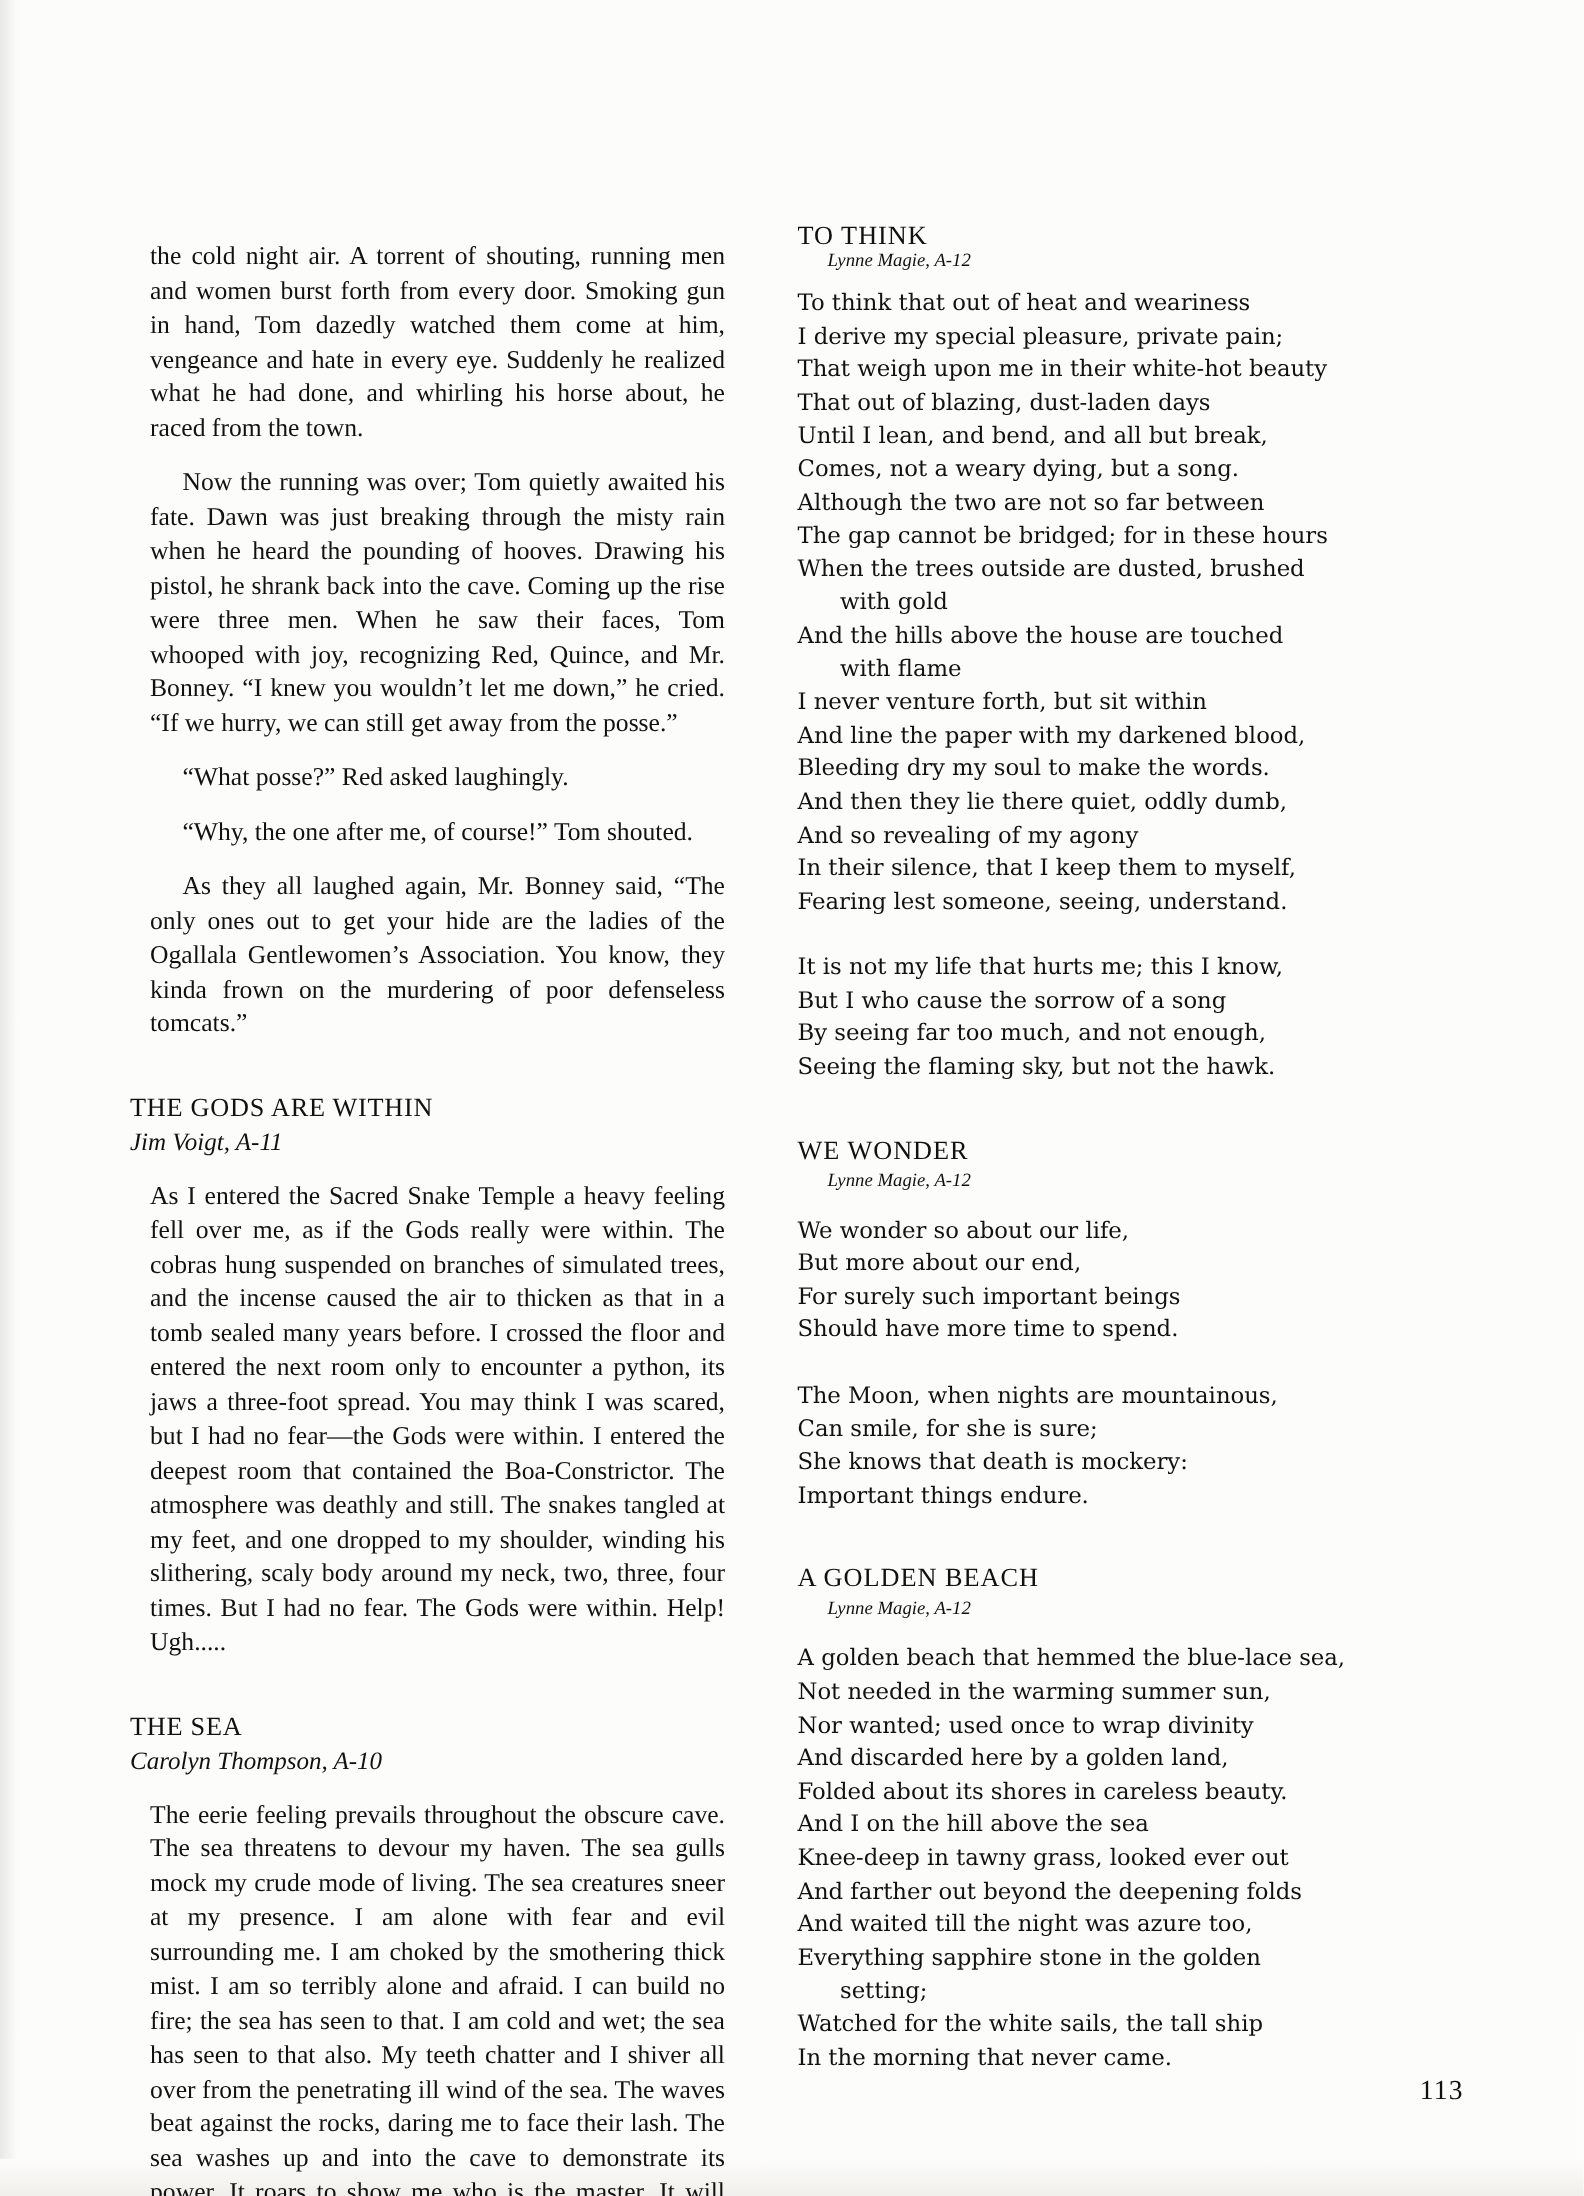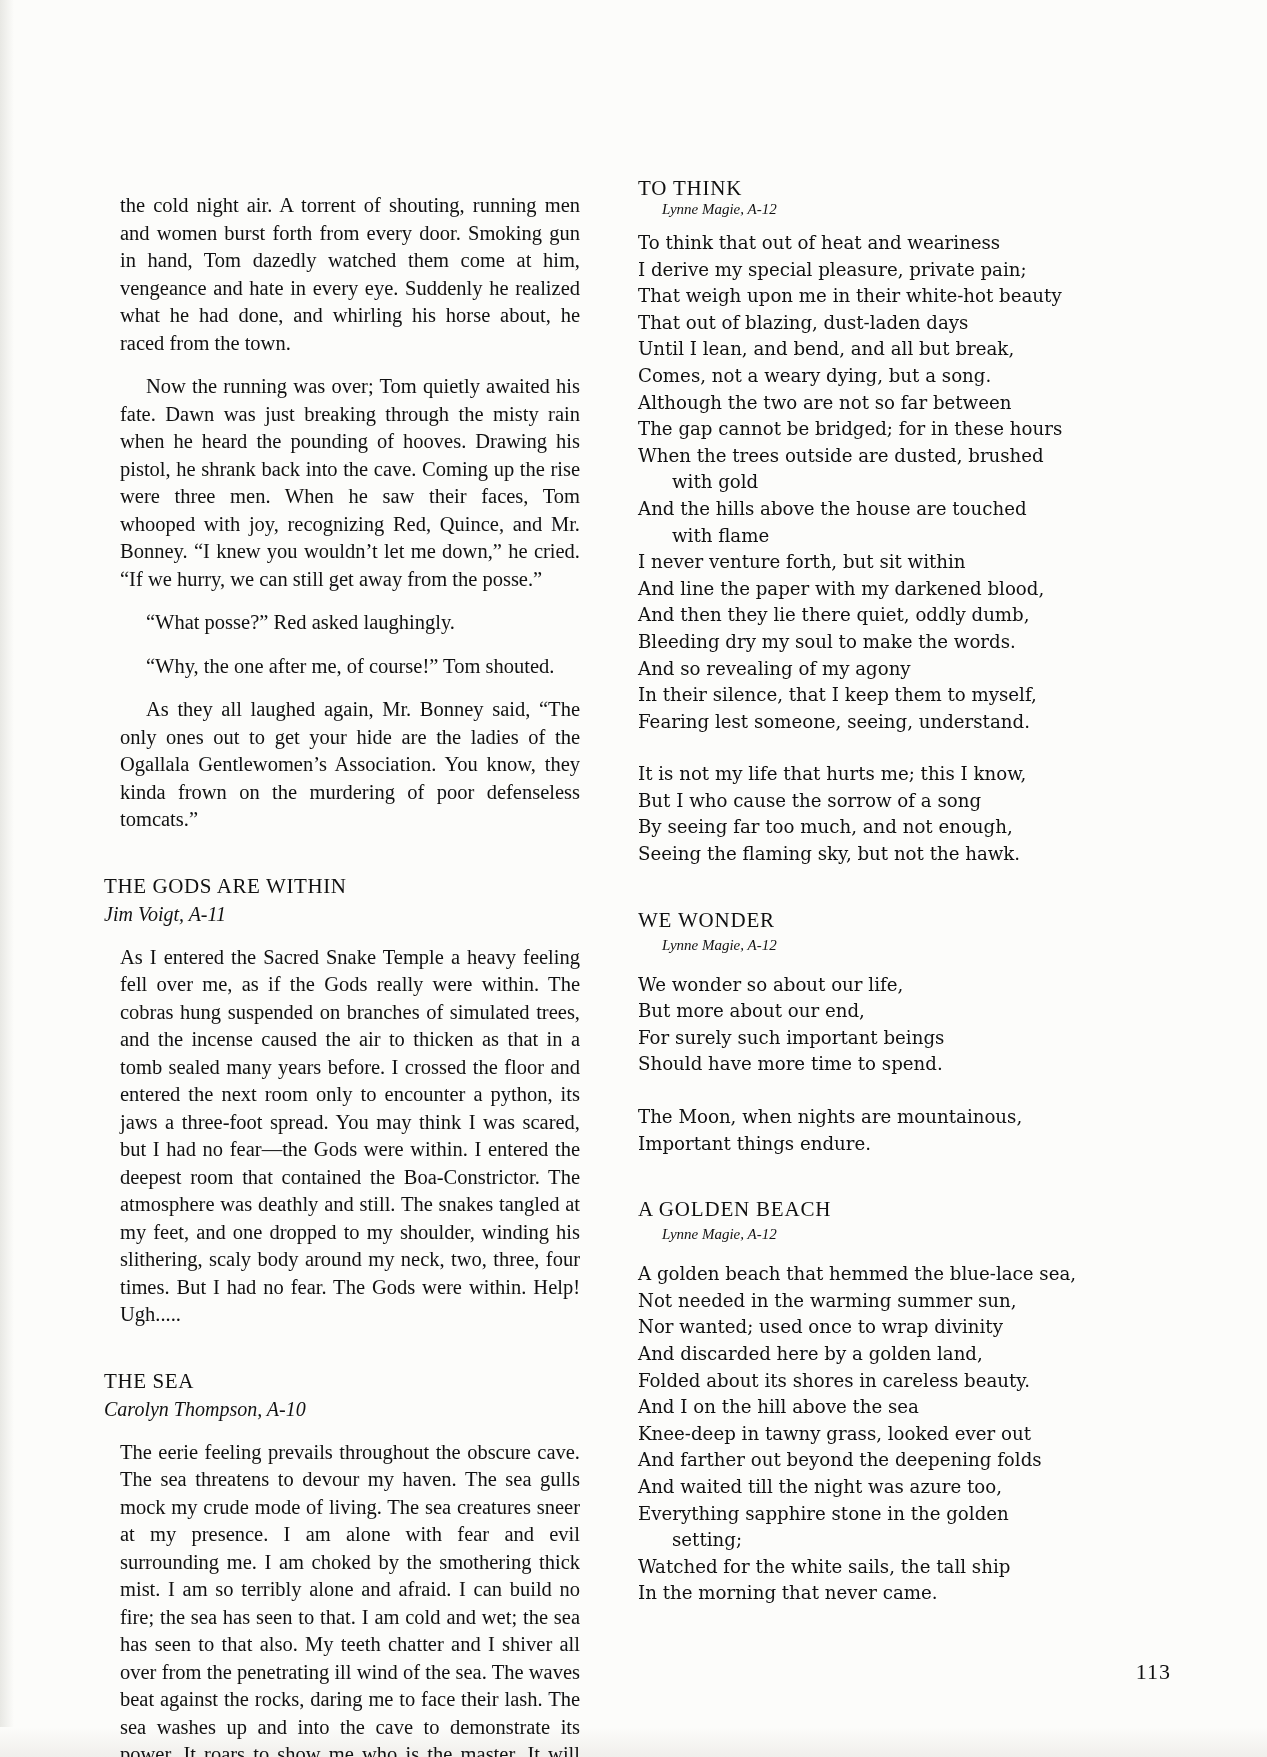--- a/index.html
+++ b/index.html
@@ -178,22 +178,22 @@
             <div class="line">Until I lean, and bend, and all but break,</div>
             <div class="line">Comes, not a weary dying, but a song.</div>
             <div class="line">Although the two are not so far between</div>
             <div class="line">The gap cannot be bridged; for in these hours</div>
             <div class="line">When the trees outside are dusted, brushed</div>
             <div class="line cont">with gold</div>
             <div class="line">And the hills above the house are touched</div>
             <div class="line cont">with flame</div>
             <div class="line">I never venture forth, but sit within</div>
             <div class="line">And line the paper with my darkened blood,</div>
+            <div class="line">Bleeding dry my soul to make the words.</div>
             <div class="line">And then they lie there quiet, oddly dumb,</div>
-            <div class="line">Bleeding dry my soul to make the words.</div>
             <div class="line">And so revealing of my agony</div>
             <div class="line">In their silence, that I keep them to myself,</div>
             <div class="line">Fearing lest someone, seeing, understand.</div>
           </div>
         <div class="poem" id="p0s1">
             <div class="line">It is not my life that hurts me; this I know,</div>
             <div class="line">But I who cause the sorrow of a song</div>
             <div class="line">By seeing far too much, and not enough,</div>
             <div class="line">Seeing the flaming sky, but not the hawk.</div>
           </div>
@@ -205,20 +205,22 @@
           <div class="byline">Lynne Magie, A-12</div>
         </div>
         <div class="poem" id="p1s0">
             <div class="line">We wonder so about our life,</div>
             <div class="line">But more about our end,</div>
             <div class="line">For surely such important beings</div>
             <div class="line">Should have more time to spend.</div>
           </div>
         <div class="poem" id="p1s1">
             <div class="line">The Moon, when nights are mountainous,</div>
+            <div class="line">Can smile, for she is sure;</div>
+            <div class="line">She knows that death is mockery:</div>
             <div class="line">Important things endure.</div>
           </div>
       </div>
 
       <div>
         <div class="piece-head">
           <h2 class="title">A GOLDEN BEACH</h2>
           <div class="byline">Lynne Magie, A-12</div>
         </div>
         <div class="poem" id="p2s0">

